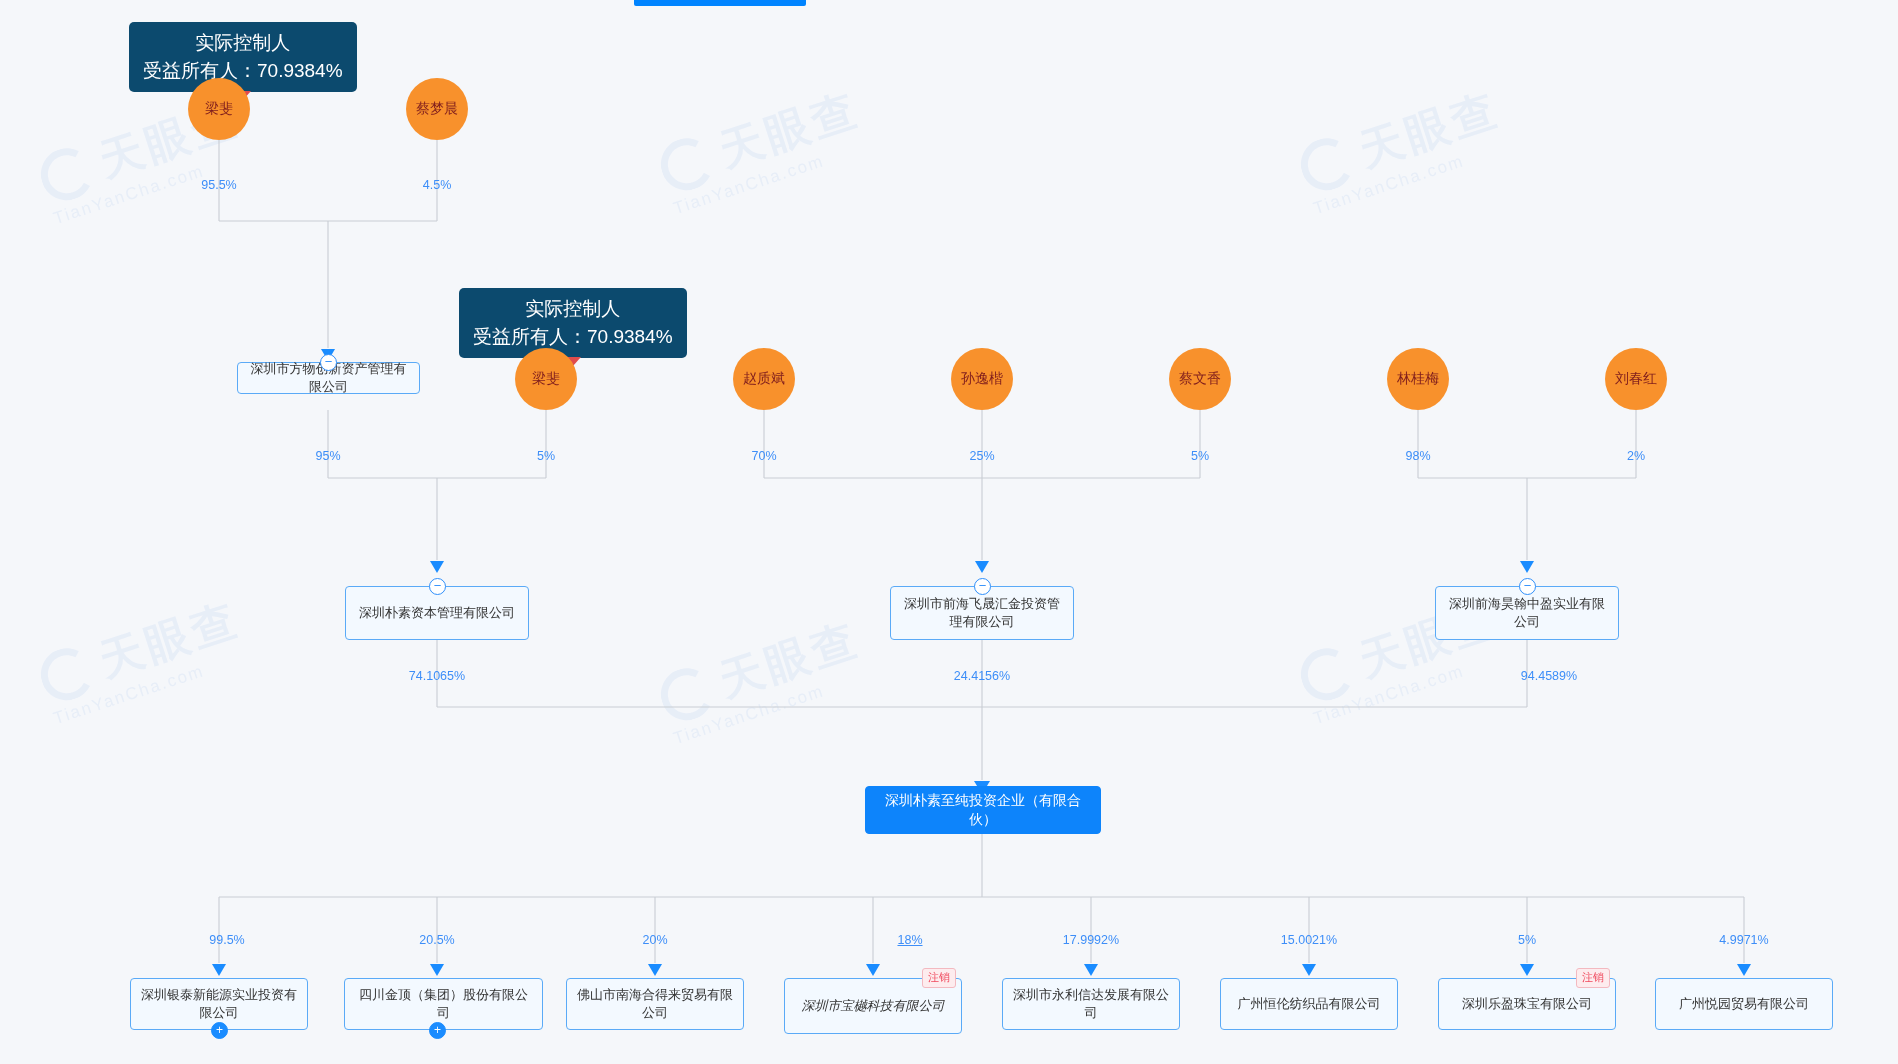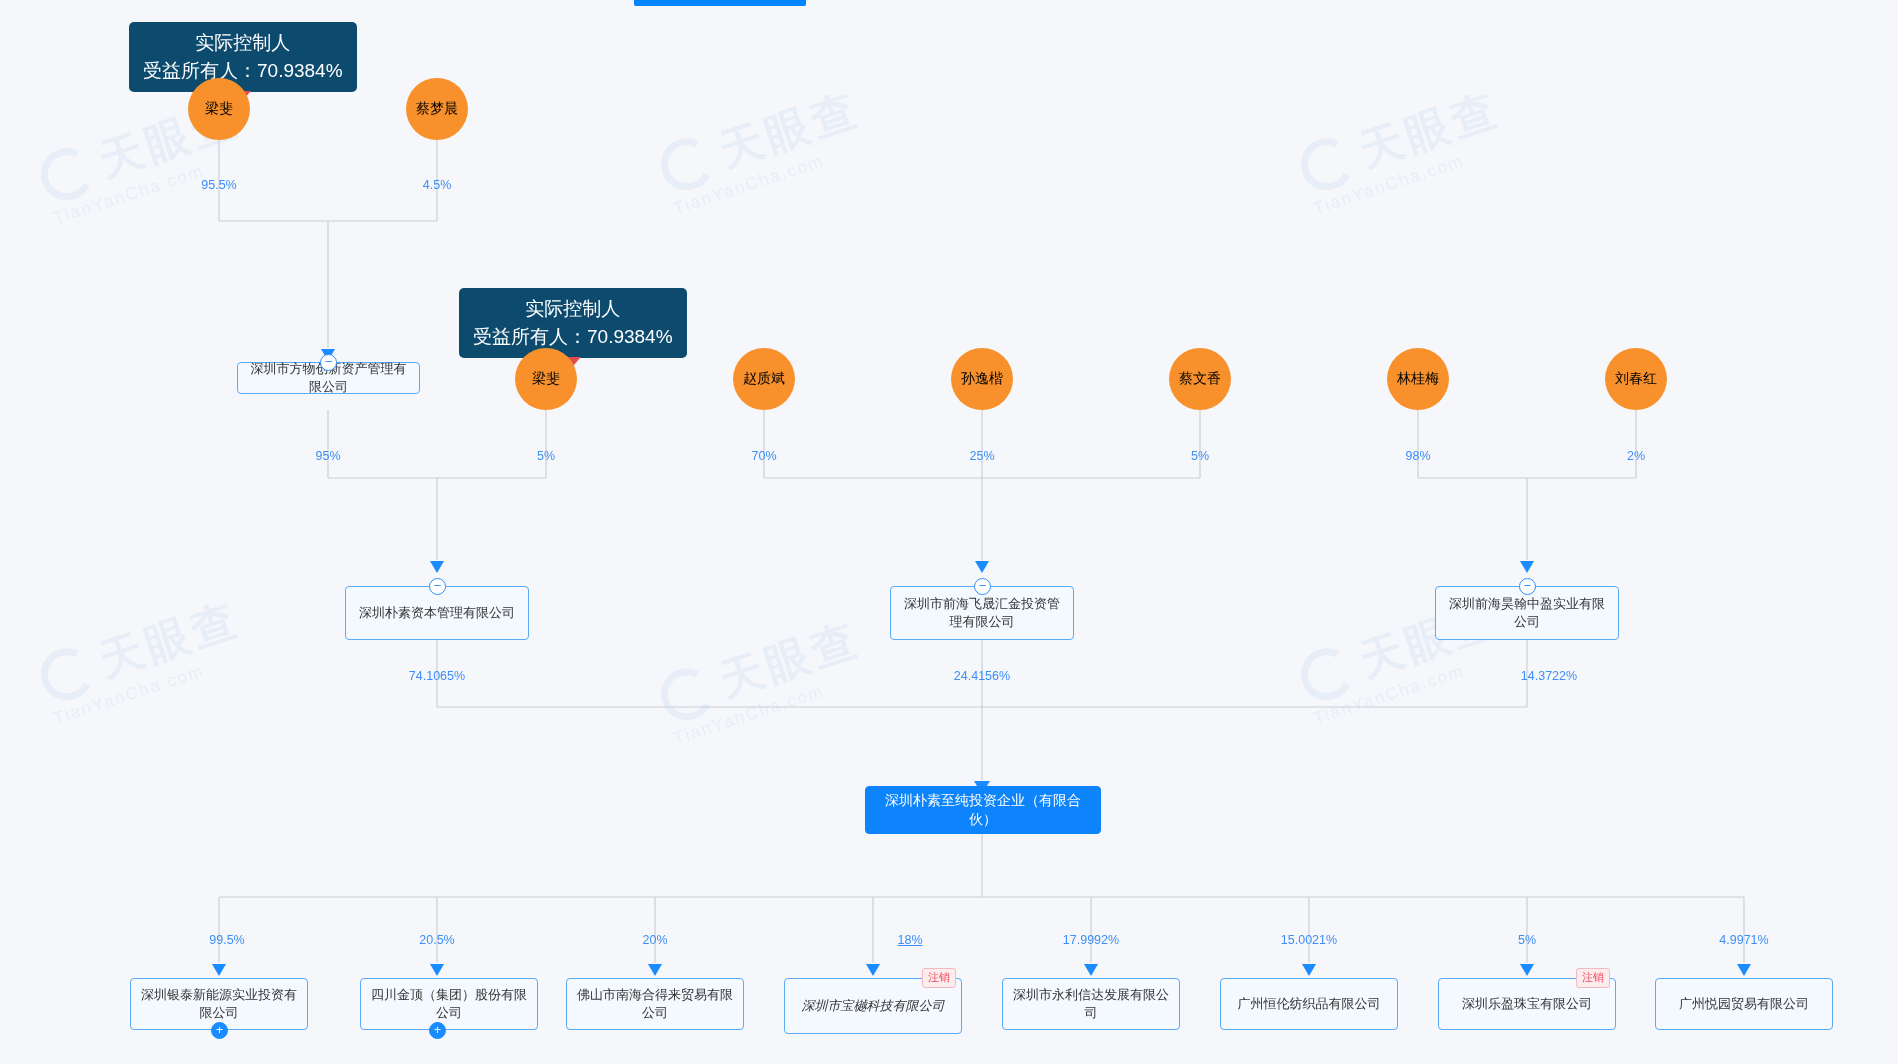--- a/index.html
+++ b/index.html
@@ -30,21 +30,21 @@
 
   
   .top-bar {
     position:absolute; left:634px; top:-6px; width:172px; height:12px;
     background:#0084ff; border-radius:2px;
   }
 
   
   .person {
     position:absolute; width:62px; height:62px; border-radius:50%;
-    background:#f8912c; color:#000000; font-size:14px;
+    background:#f8912c; color:#7f1d1d; font-size:14px;
     display:flex; align-items:center; justify-content:center;
     cursor:pointer; white-space:nowrap;
   }
 
   
   .ctrl-badge {
     position:absolute; background:#0c4a6e; color:#fff; border-radius:5px;
     padding:7px 14px 8px; text-align:center; line-height:1.45;
     font-size:19px; white-space:nowrap; cursor:default;
   }
@@ -260,36 +260,36 @@
     <span>−</span>
   </div>
   <div class="pct" style="left:982px; top:669px;">24.4156%</div>
 
   <div class="box" style="left:1435px; top:586px; width:184px; height:54px;">
     <span>深圳前海昊翰中盈实业有限公司</span>
   </div>
   <div class="toggle" style="left:1519px; top:578px;">
     <span>−</span>
   </div>
-  <div class="pct" style="left:1549px; top:669px;">14.3722%</div>
+  <div class="pct" style="left:1549px; top:669px;">94.4589%</div>
 
   <div class="box root" style="left:865px; top:786px; width:236px; height:48px;">
     <span>深圳朴素至纯投资企业（有限合伙）</span>
   </div>
 
   <div class="pct" style="left:219px; top:933px;margin-left:8px;">99.5%</div>
   <div class="box" style="left:130px; top:978px; width:178px; height:52px;">
     <span>深圳银泰新能源实业投资有限公司</span>
   </div>
   <div class="toggle plus" style="left:211px; top:1022px;">
     <span>+</span>
   </div>
 
   <div class="pct" style="left:437px; top:933px;">20.5%</div>
-  <div class="box" style="left:360px; top:978px; width:178px; height:52px;">
+  <div class="box" style="left:344px; top:978px; width:199px; height:52px;">
     <span>四川金顶（集团）股份有限公司</span>
   </div>
   <div class="toggle plus" style="left:429px; top:1022px;">
     <span>+</span>
   </div>
 
   <div class="pct" style="left:655px; top:933px;">20%</div>
   <div class="box" style="left:566px; top:978px; width:178px; height:52px;">
     <span>佛山市南海合得来贸易有限公司</span>
   </div>

